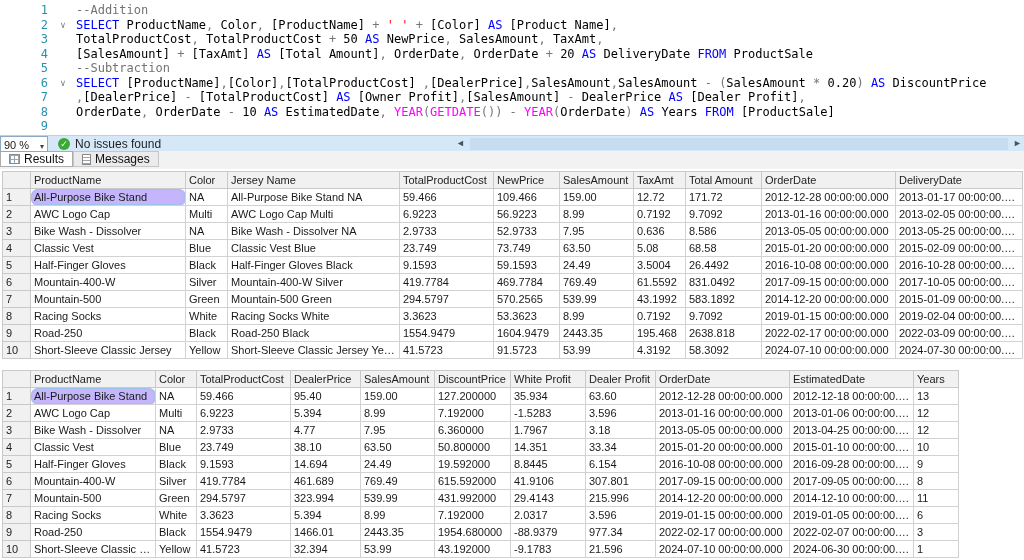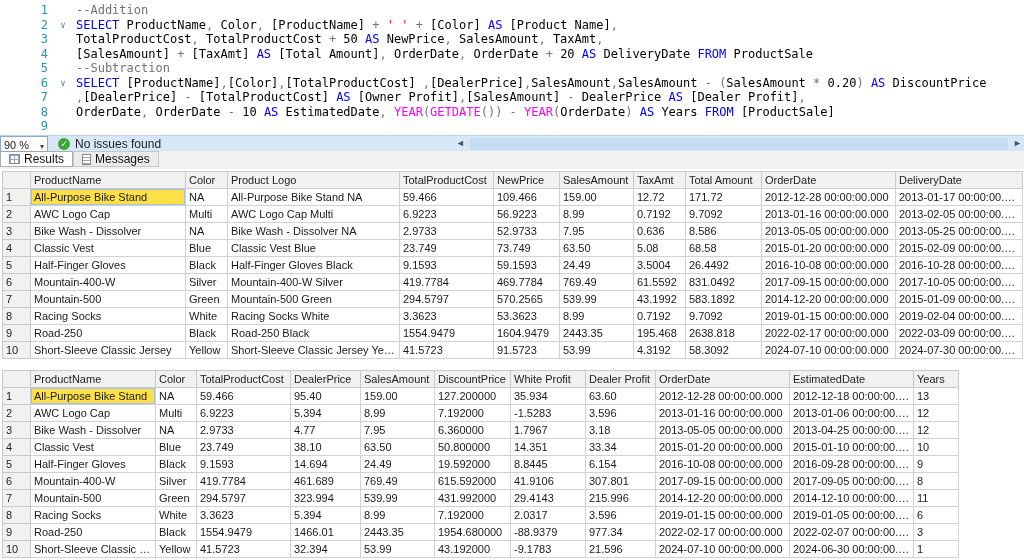--- a/index.html
+++ b/index.html
@@ -47,21 +47,21 @@
 
   
   .results-pane { height:391px; background:#fff; padding:2px 0 0 2px; overflow:hidden; }
   table.grid { border-collapse:collapse; table-layout:fixed; font-size:11px; color:#1a1a1a; }
   .grid th, .grid td { border:1px solid #D2D2D2; padding:0 3px; height:16.6px; line-height:16px;
                        overflow:hidden; white-space:nowrap; text-overflow:ellipsis;
                        font-weight:normal; text-align:left; }
   .grid thead th { background:#F1F1F1; border-color:#C9C9C9; color:#222; }
   .grid th.rn    { background:#F1F1F1; border-color:#C9C9C9; color:#222; }
   .grid td { background:#fff; }
-  .grid td.selected { background:#fde047; box-shadow:inset 0 0 0 1px #9FC3E8; }
+  .grid td.selected { background:#c4b5fd; box-shadow:inset 0 0 0 1px #9FC3E8;border-radius:7px; }
   .grid-gap { height:11px; }
 </style>
 </head>
 <body>
 
 <div class="editor" id="code-lines">
     <div class="code-line"><span class="ln">1</span><span class="fold"></span><span class="code"><span class="c">--Addition</span></span></div>
     <div class="code-line"><span class="ln">2</span><span class="fold">∨</span><span class="code"><span class="k">SELECT</span><span class="d"> ProductName</span><span class="g">,</span><span class="d"> Color</span><span class="g">,</span><span class="d"> [ProductName] </span><span class="g">+</span><span class="d"> </span><span class="s">' '</span><span class="d"> </span><span class="g">+</span><span class="d"> [Color] </span><span class="k">AS</span><span class="d"> [Product Name]</span><span class="g">,</span></span></div>
     <div class="code-line"><span class="ln">3</span><span class="fold"></span><span class="code"><span class="d">TotalProductCost</span><span class="g">,</span><span class="d"> TotalProductCost </span><span class="g">+</span><span class="d"> 50 </span><span class="k">AS</span><span class="d"> NewPrice</span><span class="g">,</span><span class="d"> SalesAmount</span><span class="g">,</span><span class="d"> TaxAmt</span><span class="g">,</span></span></div>
     <div class="code-line"><span class="ln">4</span><span class="fold"></span><span class="code"><span class="d">[SalesAmount] </span><span class="g">+</span><span class="d"> [TaxAmt] </span><span class="k">AS</span><span class="d"> [Total Amount]</span><span class="g">,</span><span class="d"> OrderDate</span><span class="g">,</span><span class="d"> OrderDate </span><span class="g">+</span><span class="d"> 20 </span><span class="k">AS</span><span class="d"> DeliveryDate </span><span class="k">FROM</span><span class="d"> ProductSale</span></span></div>
@@ -110,21 +110,21 @@
         <col style="width: 52px;">
         <col style="width: 76px;">
         <col style="width: 134px;">
         <col style="width: 127px;">
       </colgroup>
       <thead>
         <tr>
           <th class="rn"></th>
           <th>ProductName</th>
           <th>Color</th>
-          <th>Product Logo</th>
+          <th>Jersey Name</th>
           <th>TotalProductCost</th>
           <th>NewPrice</th>
           <th>SalesAmount</th>
           <th>TaxAmt</th>
           <th>Total Amount</th>
           <th>OrderDate</th>
           <th>DeliveryDate</th>
         </tr>
       </thead>
       <tbody>

